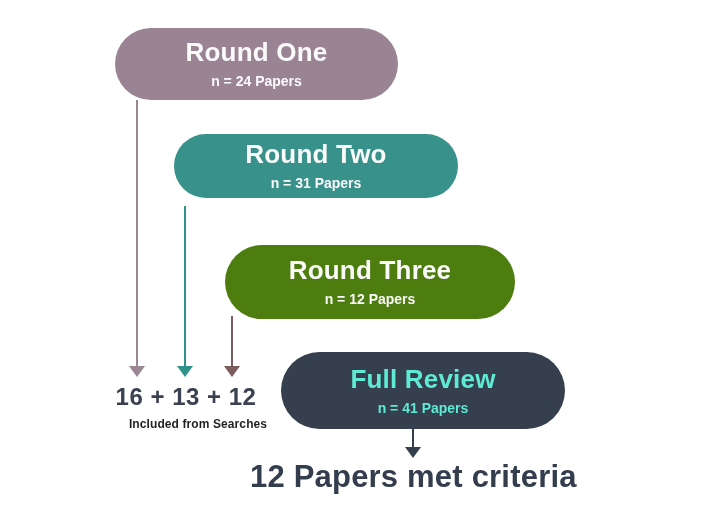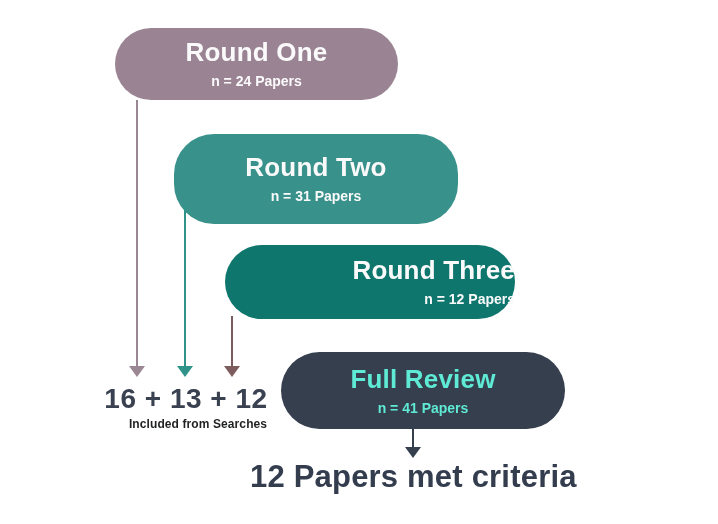--- a/index.html
+++ b/index.html
@@ -31,21 +31,21 @@
     font-weight: 700;
     line-height: 1.12;
     letter-spacing: 0.2px;
   }
   .pill .subtitle {
     font-size: 14px;
     font-weight: 700;
     line-height: 1.12;
   }
   #pill-round-one   { left: 115px; top: 28px;  width: 283px; height: 72px; }
-  #pill-round-two   { left: 174px; top: 134px; width: 284px; height: 90px; }
+  #pill-round-two   { left: 174px; top: 134px; width: 284px; height: 64px; }
   #pill-round-three { left: 225px; top: 245px; width: 290px; height: 74px; }
   #pill-full-review { left: 281px; top: 352px; width: 284px; height: 77px; }
 
   .arrow {
     position: absolute;
     width: 16px;
     display: flex;
     flex-direction: column;
     align-items: center;
   }
@@ -65,21 +65,21 @@
   #arrow-round-two   { left: 177px; top: 206px; height: 171px; }
   #arrow-round-three { left: 224px; top: 316px; height: 61px;  }
   #arrow-full-review { left: 405px; top: 428px; height: 30px;  }
 
   .sum-value {
     position: absolute;
     left: 86px;
     top: 383px;
     width: 200px;
     text-align: center;
-    font-size: 28px;
+    font-size: 24px;
     font-weight: 700;
     letter-spacing: 0.5px;
   }
   .sum-caption {
     position: absolute;
     left: 98px;
     top: 417px;
     width: 200px;
     text-align: center;
     font-size: 12px;
@@ -104,21 +104,21 @@
   <div class="pill" id="pill-round-one" style="background: rgb(154, 132, 148); color: rgb(251, 250, 251);">
     <div class="title">Round One</div>
     <div class="subtitle">n = 24 Papers</div>
   </div>
 
   <div class="pill" id="pill-round-two" style="background: rgb(56, 145, 138); color: rgb(251, 250, 251);">
     <div class="title">Round Two</div>
     <div class="subtitle">n = 31 Papers</div>
   </div>
 
-  <div class="pill" id="pill-round-three" style="background: #0f766e; color: rgb(251, 250, 251); align-items: flex-end;">
+  <div class="pill" id="pill-round-three" style="background: #4d7c0f; color: rgb(251, 250, 251);">
     <div class="title">Round Three</div>
     <div class="subtitle">n = 12 Papers</div>
   </div>
 
   <div class="pill" id="pill-full-review" style="background: rgb(53, 63, 78); color: #5eead4;">
     <div class="title">Full Review</div>
     <div class="subtitle">n = 41 Papers</div>
   </div>
 
   <div class="arrow" id="arrow-round-one" style="color: rgb(155, 135, 148);">

